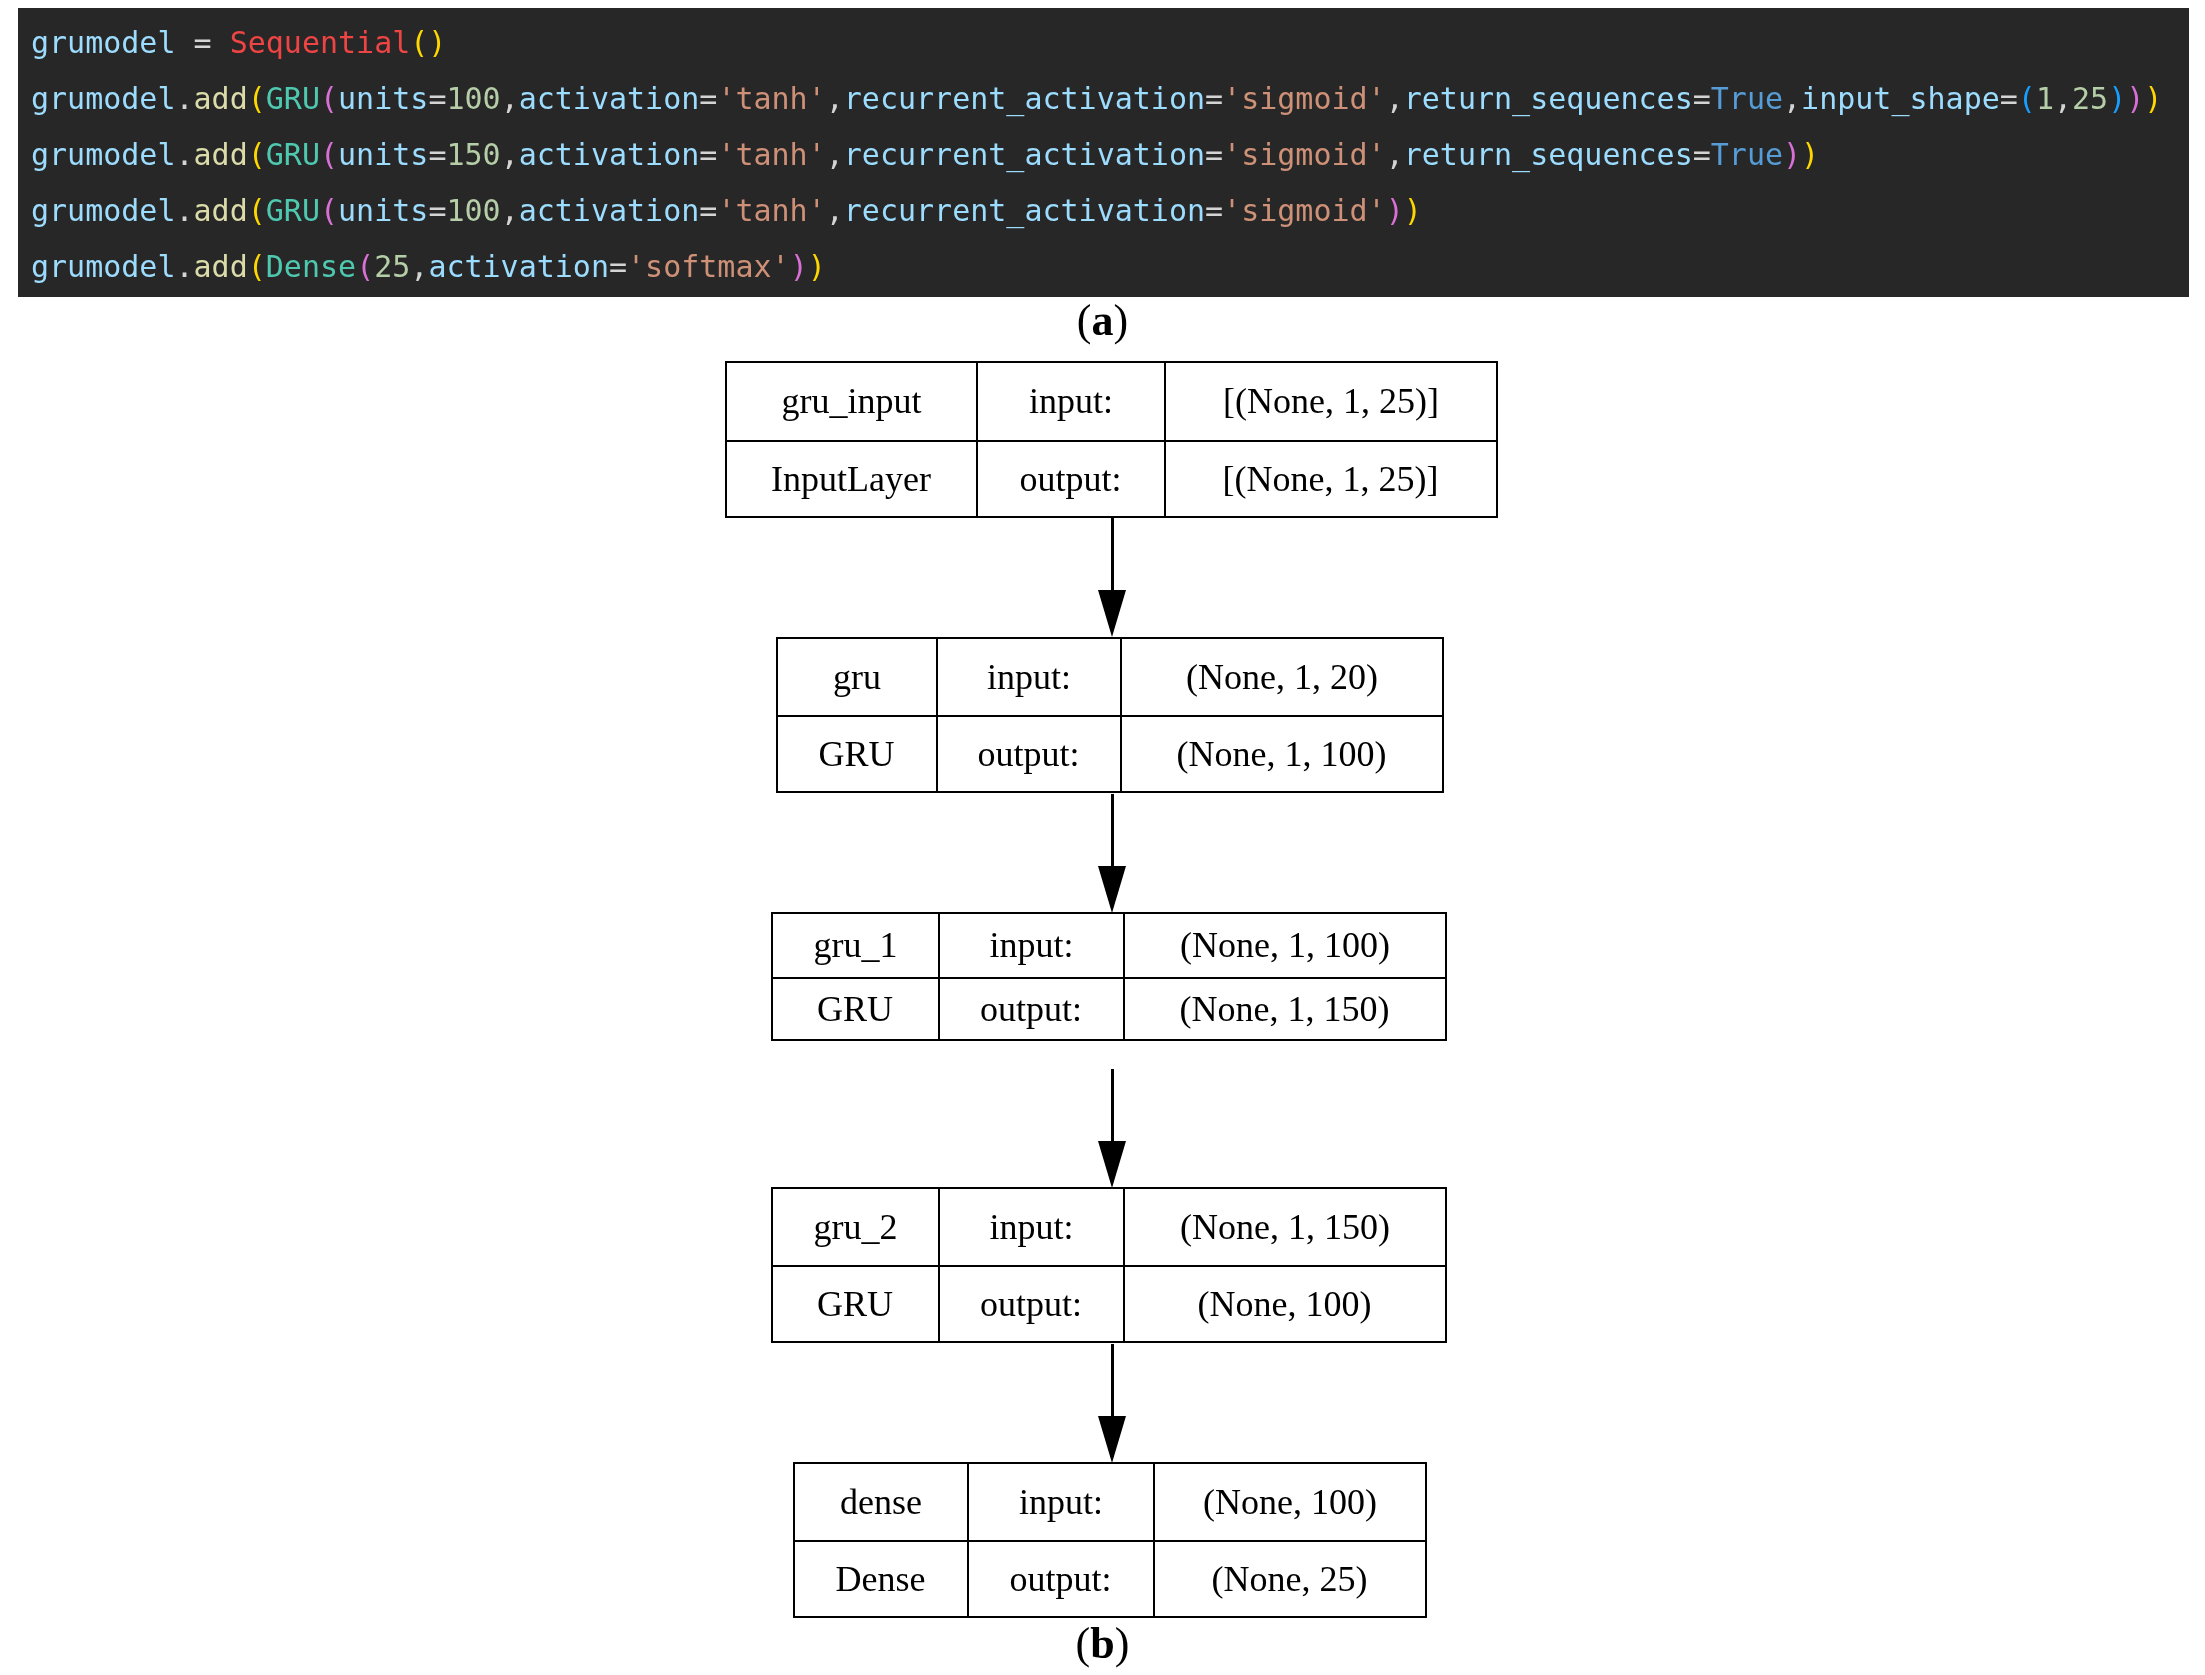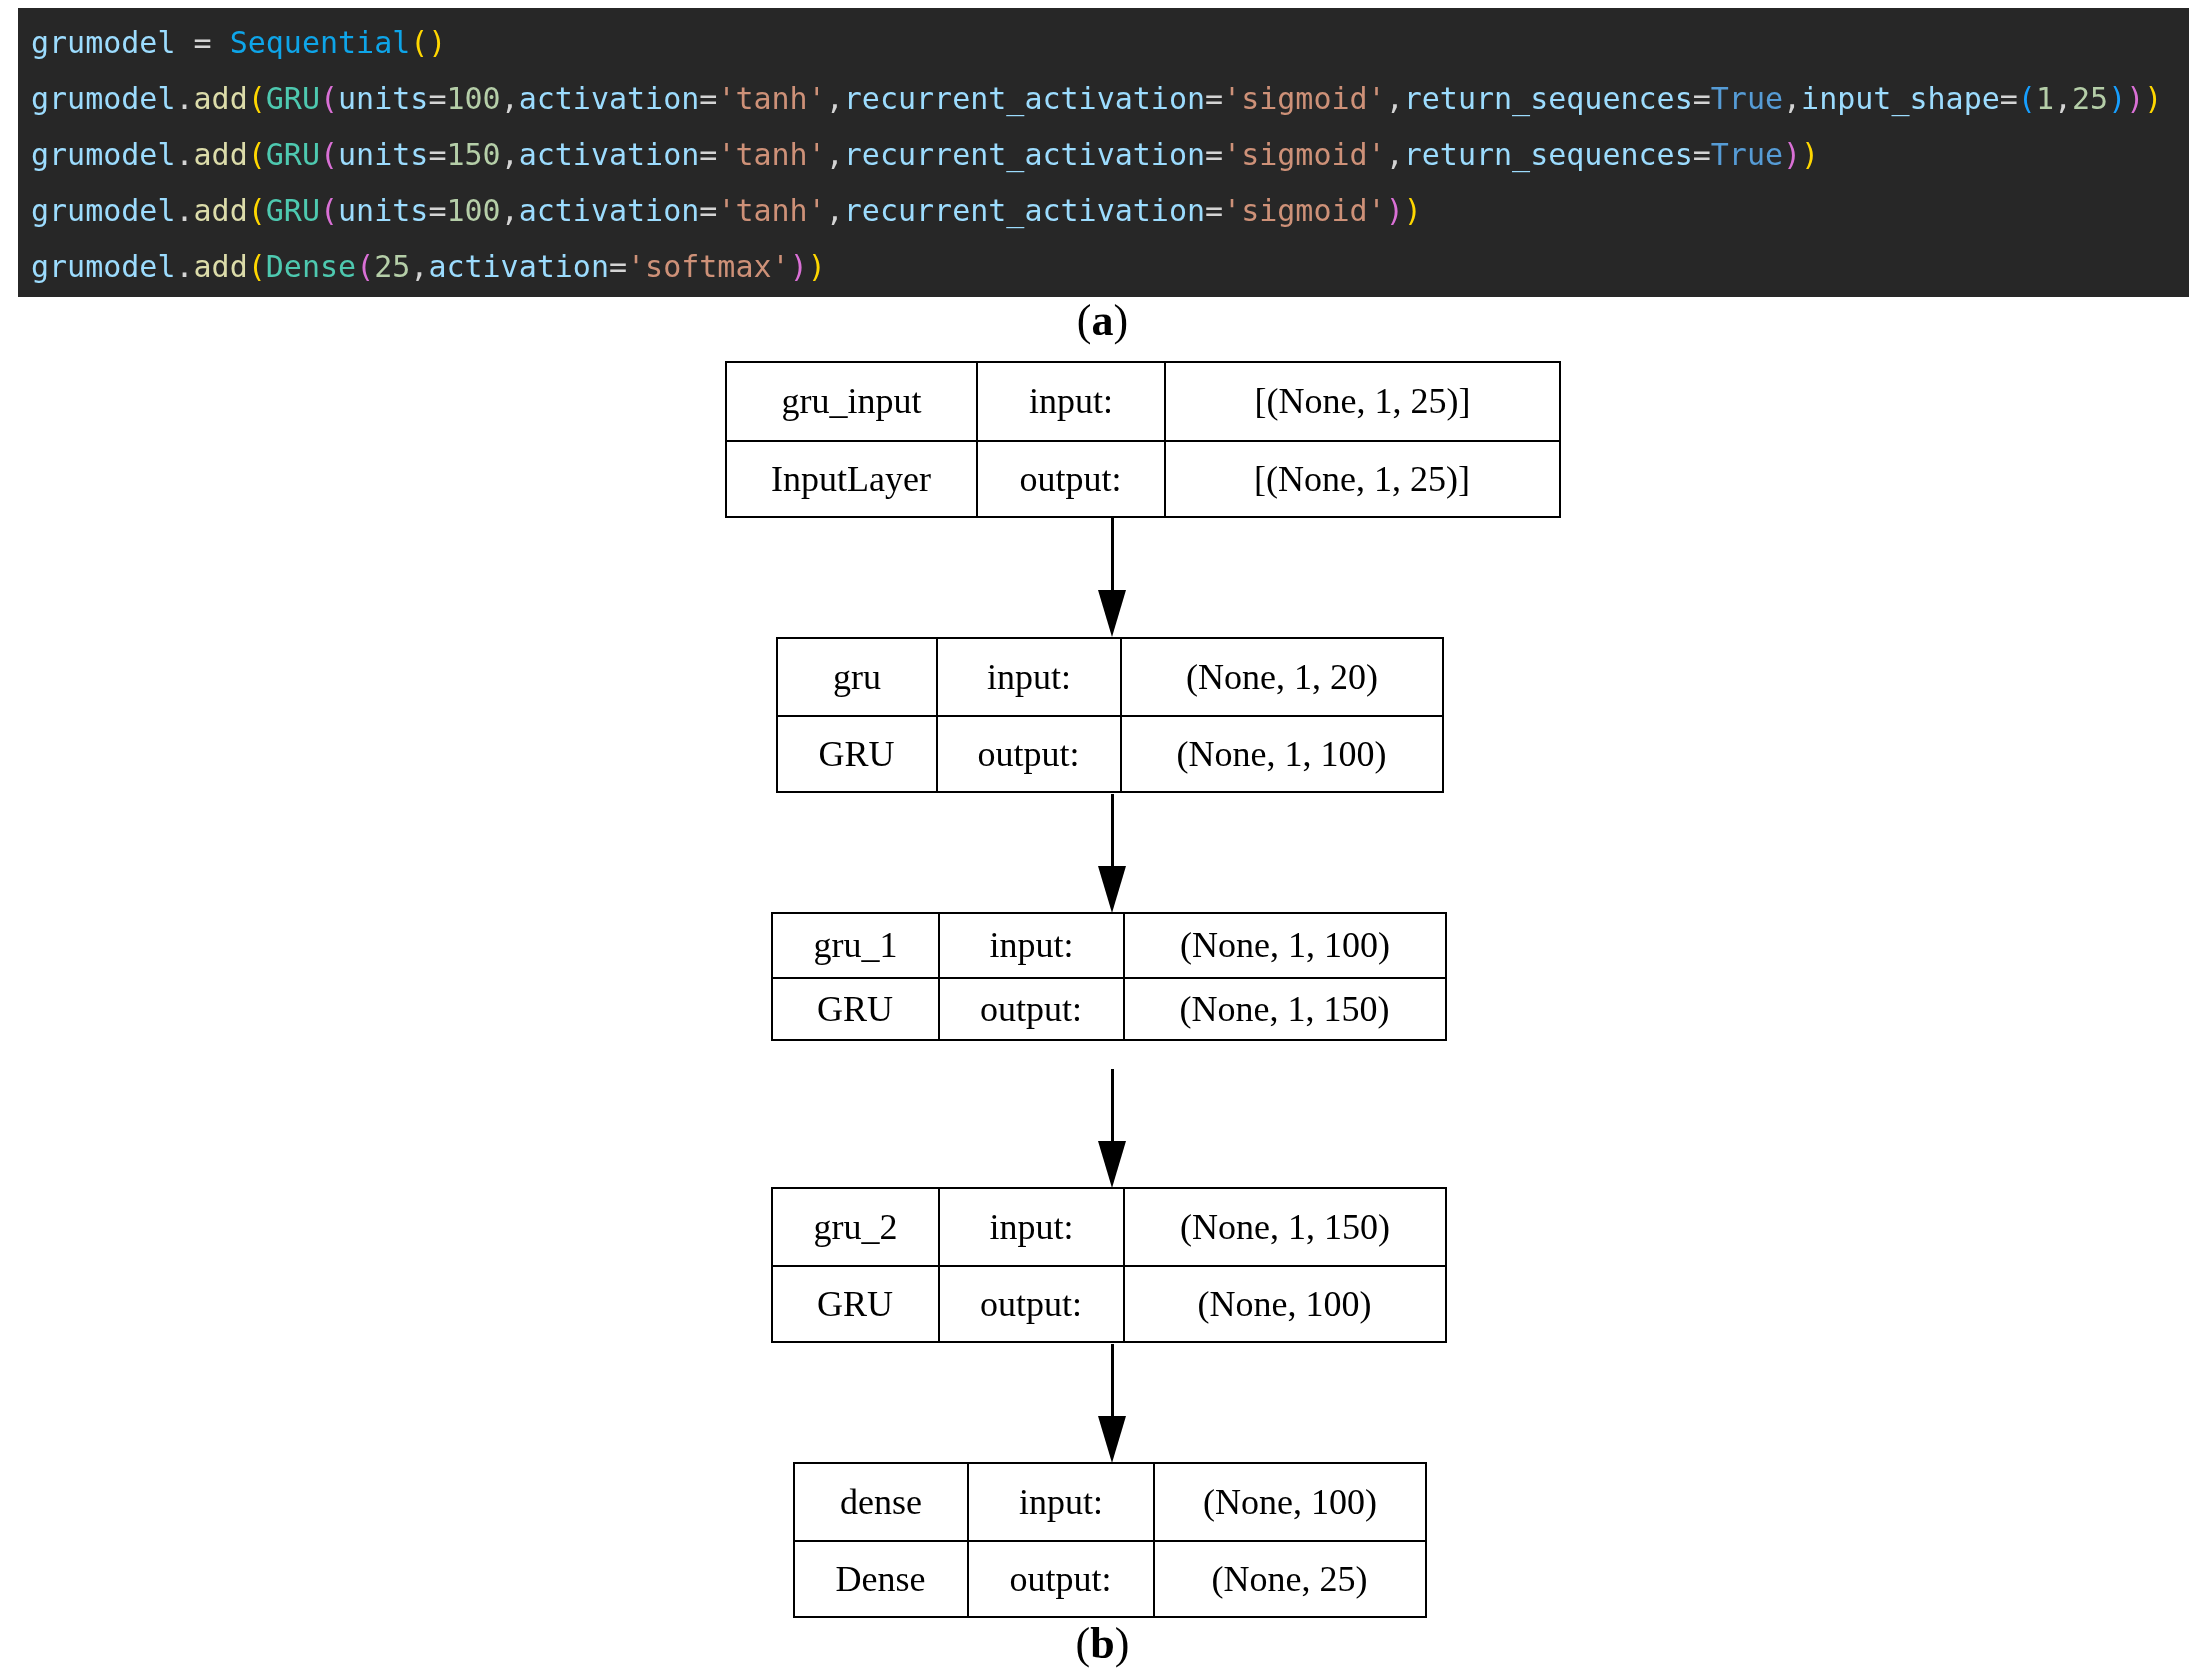--- a/index.html
+++ b/index.html
@@ -32,21 +32,21 @@
     border:2.5px solid #000;background:#fff;box-sizing:border-box;
     font-size:36px;
   }
   .node .cell{
     display:flex;align-items:center;justify-content:center;
     padding:0 9px;white-space:nowrap;
   }
   .node .cell:not(:nth-child(3n+1)){border-left:2px solid #000;}
   .node .cell:nth-child(n+4){border-top:2px solid #000;padding-left:8px;}
 
-  #node-0{left:725px;top:361px;width:836px;height:157px;grid-template-columns:249px 188px 1fr;}
+  #node-0{left:725px;top:361px;width:773px;height:157px;grid-template-columns:249px 188px 1fr;}
   #node-1{left:776px;top:637px;width:668px;height:156px;grid-template-columns:158px 184px 1fr;}
   #node-2{left:771px;top:912px;width:676px;height:129px;grid-template-columns:165px 185px 1fr;}
   #node-3{left:771px;top:1187px;width:676px;height:156px;grid-template-columns:165px 185px 1fr;}
   #node-4{left:793px;top:1462px;width:634px;height:156px;grid-template-columns:172px 186px 1fr;}
 
   
   .arrow{position:absolute;left:1098px;width:28px;}
   #arrow-0{top:518px;height:120px;}
   #arrow-1{top:794px;height:120px;}
   #arrow-2{top:1069px;height:120px;}
@@ -56,21 +56,21 @@
     width:0;height:0;margin:0 auto;
     border-left:14px solid transparent;border-right:14px solid transparent;
     border-top:47px solid #000;
   }
 </style>
 </head>
 <body>
 
 <div id="code-panel" style="background: rgb(39, 39, 39);">
   <div id="code-lines">
-      <div class="code-line"><span style="color: rgb(156, 220, 254);">grumodel</span><span style="color: rgb(212, 212, 212);"> = </span><span style="color: #0ea5e9;">Sequential</span><span style="color: rgb(255, 215, 0);">()</span></div>
+      <div class="code-line"><span style="color: rgb(156, 220, 254);">grumodel</span><span style="color: rgb(212, 212, 212);"> = </span><span style="color: #ef4444;">Sequential</span><span style="color: rgb(255, 215, 0);">()</span></div>
       <div class="code-line"><span style="color: rgb(156, 220, 254);">grumodel</span><span style="color: rgb(212, 212, 212);">.</span><span style="color: rgb(220, 220, 170);">add</span><span style="color: rgb(255, 215, 0);">(</span><span style="color: rgb(78, 201, 176);">GRU</span><span style="color: rgb(218, 112, 214);">(</span><span style="color: rgb(156, 220, 254);">units</span><span style="color: rgb(212, 212, 212);">=</span><span style="color: rgb(181, 206, 168);">100</span><span style="color: rgb(212, 212, 212);">,</span><span style="color: rgb(156, 220, 254);">activation</span><span style="color: rgb(212, 212, 212);">=</span><span style="color: rgb(206, 145, 120);">'tanh'</span><span style="color: rgb(212, 212, 212);">,</span><span style="color: rgb(156, 220, 254);">recurrent_activation</span><span style="color: rgb(212, 212, 212);">=</span><span style="color: rgb(206, 145, 120);">'sigmoid'</span><span style="color: rgb(212, 212, 212);">,</span><span style="color: rgb(156, 220, 254);">return_sequences</span><span style="color: rgb(212, 212, 212);">=</span><span style="color: rgb(86, 156, 214);">True</span><span style="color: rgb(212, 212, 212);">,</span><span style="color: rgb(156, 220, 254);">input_shape</span><span style="color: rgb(212, 212, 212);">=</span><span style="color: rgb(23, 159, 255);">(</span><span style="color: rgb(181, 206, 168);">1</span><span style="color: rgb(212, 212, 212);">,</span><span style="color: rgb(181, 206, 168);">25</span><span style="color: rgb(23, 159, 255);">)</span><span style="color: rgb(218, 112, 214);">)</span><span style="color: rgb(255, 215, 0);">)</span></div>
       <div class="code-line"><span style="color: rgb(156, 220, 254);">grumodel</span><span style="color: rgb(212, 212, 212);">.</span><span style="color: rgb(220, 220, 170);">add</span><span style="color: rgb(255, 215, 0);">(</span><span style="color: rgb(78, 201, 176);">GRU</span><span style="color: rgb(218, 112, 214);">(</span><span style="color: rgb(156, 220, 254);">units</span><span style="color: rgb(212, 212, 212);">=</span><span style="color: rgb(181, 206, 168);">150</span><span style="color: rgb(212, 212, 212);">,</span><span style="color: rgb(156, 220, 254);">activation</span><span style="color: rgb(212, 212, 212);">=</span><span style="color: rgb(206, 145, 120);">'tanh'</span><span style="color: rgb(212, 212, 212);">,</span><span style="color: rgb(156, 220, 254);">recurrent_activation</span><span style="color: rgb(212, 212, 212);">=</span><span style="color: rgb(206, 145, 120);">'sigmoid'</span><span style="color: rgb(212, 212, 212);">,</span><span style="color: rgb(156, 220, 254);">return_sequences</span><span style="color: rgb(212, 212, 212);">=</span><span style="color: rgb(86, 156, 214);">True</span><span style="color: rgb(218, 112, 214);">)</span><span style="color: rgb(255, 215, 0);">)</span></div>
       <div class="code-line"><span style="color: rgb(156, 220, 254);">grumodel</span><span style="color: rgb(212, 212, 212);">.</span><span style="color: rgb(220, 220, 170);">add</span><span style="color: rgb(255, 215, 0);">(</span><span style="color: rgb(78, 201, 176);">GRU</span><span style="color: rgb(218, 112, 214);">(</span><span style="color: rgb(156, 220, 254);">units</span><span style="color: rgb(212, 212, 212);">=</span><span style="color: rgb(181, 206, 168);">100</span><span style="color: rgb(212, 212, 212);">,</span><span style="color: rgb(156, 220, 254);">activation</span><span style="color: rgb(212, 212, 212);">=</span><span style="color: rgb(206, 145, 120);">'tanh'</span><span style="color: rgb(212, 212, 212);">,</span><span style="color: rgb(156, 220, 254);">recurrent_activation</span><span style="color: rgb(212, 212, 212);">=</span><span style="color: rgb(206, 145, 120);">'sigmoid'</span><span style="color: rgb(218, 112, 214);">)</span><span style="color: rgb(255, 215, 0);">)</span></div>
       <div class="code-line"><span style="color: rgb(156, 220, 254);">grumodel</span><span style="color: rgb(212, 212, 212);">.</span><span style="color: rgb(220, 220, 170);">add</span><span style="color: rgb(255, 215, 0);">(</span><span style="color: rgb(78, 201, 176);">Dense</span><span style="color: rgb(218, 112, 214);">(</span><span style="color: rgb(181, 206, 168);">25</span><span style="color: rgb(212, 212, 212);">,</span><span style="color: rgb(156, 220, 254);">activation</span><span style="color: rgb(212, 212, 212);">=</span><span style="color: rgb(206, 145, 120);">'softmax'</span><span style="color: rgb(218, 112, 214);">)</span><span style="color: rgb(255, 215, 0);">)</span></div>
     </div>
 </div>
 
 <div id="caption-a" class="caption"><span>(</span><span class="cap-letter">a</span><span>)</span></div>
 
 <div>

